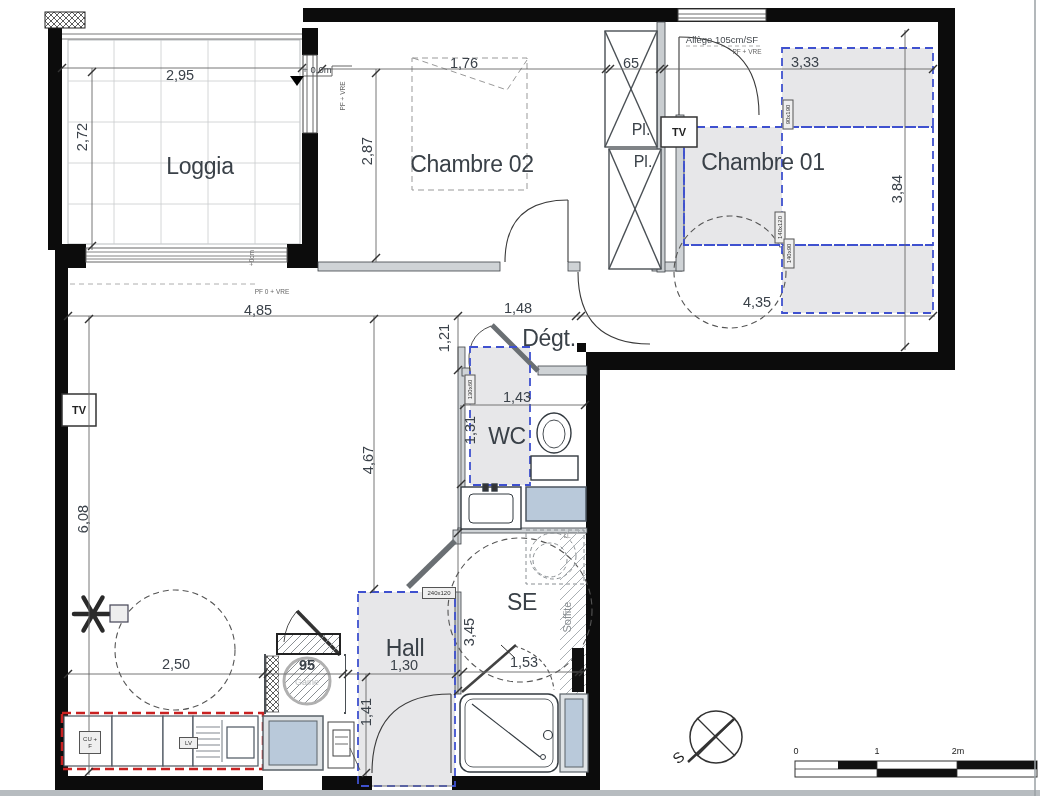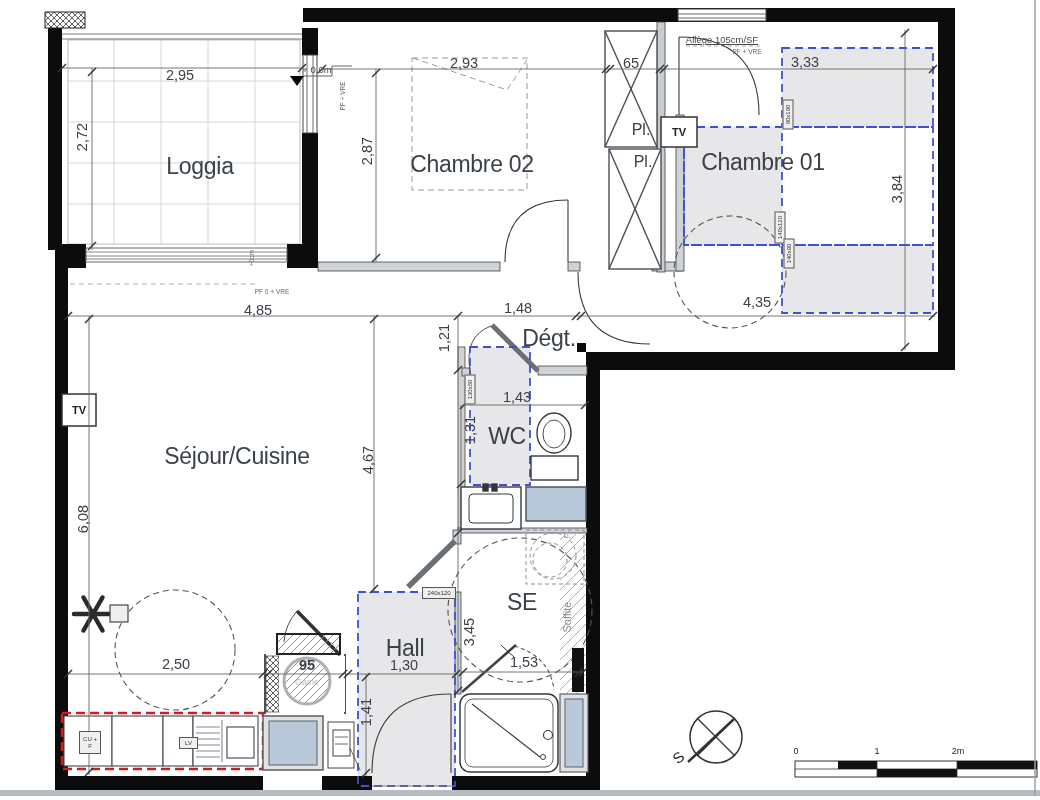--- a/index.html
+++ b/index.html
@@ -327,51 +327,50 @@
   </g>
 
   <rect x="0" y="790" width="1040" height="6" fill="#b7bcc0"></rect>
   <line x1="1035" y1="0" x2="1035" y2="796" stroke="#9aa0a5" stroke-width="1.5"></line>
   <line x1="372" y1="786" x2="452" y2="786" stroke="#777" stroke-width="1"></line>
 </svg>
 
 <div class="lbl room" style="left:135px;top:156px;width:130px;height:20px;">Loggia</div>
 <div class="lbl room" style="left:392px;top:154px;width:160px;height:20px;">Chambre 02</div>
 <div class="lbl room" style="left:683px;top:152px;width:160px;height:20px;">Chambre 01</div>
-<div class="lbl room" style="left:147px;top:446px;width:180px;height:20px;">Séjour/Cuisine</div>
 <div class="lbl room" style="left:509px;top:328px;width:80px;height:20px;">Dégt.</div>
 <div class="lbl room" style="left:477px;top:426px;width:60px;height:20px;">WC</div>
 <div class="lbl room" style="left:492px;top:592px;width:60px;height:20px;">SE</div>
 <div class="lbl room" style="left:365px;top:638px;width:80px;height:20px;">Hall</div>
 <div class="lbl sub" style="left:616px;top:121px;width:50px;height:18px;">Pl.</div>
 <div class="lbl sub" style="left:618px;top:153px;width:50px;height:18px;">Pl.</div>
 
 <div class="lbl dim" style="left:150px;top:55px;width:60px;height:16px;margin-top:12px;">2,95</div>
 <div class="lbl dim rot" style="left:52px;top:129px;width:60px;height:16px;">2,72</div>
-<div class="lbl dim" style="left:434px;top:55px;width:60px;height:16px;">2,93</div>
+<div class="lbl dim" style="left:434px;top:55px;width:60px;height:16px;">1,76</div>
 <div class="lbl dim" style="left:601px;top:55px;width:60px;height:16px;">65</div>
 <div class="lbl dim" style="left:775px;top:54px;width:60px;height:16px;">3,33</div>
 <div class="lbl dim rot" style="left:337px;top:143px;width:60px;height:16px;">2,87</div>
 <div class="lbl dim rot" style="left:867px;top:181px;width:60px;height:16px;">3,84</div>
 <div class="lbl dim" style="left:228px;top:302px;width:60px;height:16px;">4,85</div>
 <div class="lbl dim" style="left:488px;top:300px;width:60px;height:16px;">1,48</div>
 <div class="lbl dim" style="left:727px;top:294px;width:60px;height:16px;">4,35</div>
 <div class="lbl dim rot" style="left:414px;top:330px;width:60px;height:16px;">1,21</div>
 <div class="lbl dim" style="left:487px;top:389px;width:60px;height:16px;">1,43</div>
 <div class="lbl dim rot" style="left:440px;top:422px;width:60px;height:16px;">1,31</div>
 <div class="lbl dim rot" style="left:338px;top:452px;width:60px;height:16px;">4,67</div>
 <div class="lbl dim rot" style="left:53px;top:511px;width:60px;height:16px;">6,08</div>
 <div class="lbl dim rot" style="left:439px;top:624px;width:60px;height:16px;">3,45</div>
 <div class="lbl dim" style="left:494px;top:654px;width:60px;height:16px;">1,53</div>
 <div class="lbl dim" style="left:146px;top:656px;width:60px;height:16px;">2,50</div>
 <div class="lbl dim" style="left:277px;top:657px;width:60px;height:16px;font-weight:bold;">95</div>
 <div class="lbl dim" style="left:374px;top:657px;width:60px;height:16px;">1,30</div>
 <div class="lbl dim rot" style="left:336px;top:704px;width:60px;height:16px;">1,41</div>
 
-<div class="lbl ann" style="left:672px;top:34px;width:100px;height:12px;text-decoration:underline;">Allège 105cm/SF</div>
+<div class="lbl ann" style="left:672px;top:34px;width:100px;height:12px;">Allège 105cm/SF</div>
 <div class="lbl micro" style="left:722px;top:48px;width:50px;height:8px;">PF + VRE</div>
 <div class="lbl micro rot" style="left:318px;top:92px;width:50px;height:8px;">PF + VRE</div>
 <div class="lbl micro" style="left:242px;top:288px;width:60px;height:8px;">PF 0 + VRE</div>
 <div class="lbl ann" style="left:292px;top:64px;width:50px;height:12px;">+ 0,0m</div>
 <div class="lbl micro rot" style="left:232px;top:254px;width:40px;height:8px;">+0cm</div>
 <div class="lbl soft rot" style="left:537px;top:610px;width:60px;height:14px;">Soffite</div>
 <div class="lbl ghost" style="left:277px;top:676px;width:60px;height:12px;">Gaine</div>
 <div class="lbl tvtxt" style="left:62px;top:399px;width:34px;height:22px;">TV</div>
 <div class="lbl tvtxt" style="left:662px;top:121px;width:34px;height:22px;">TV</div>
 <div class="lbl micro" style="left:557px;top:532px;width:20px;height:8px;color:#999;">LL</div>

